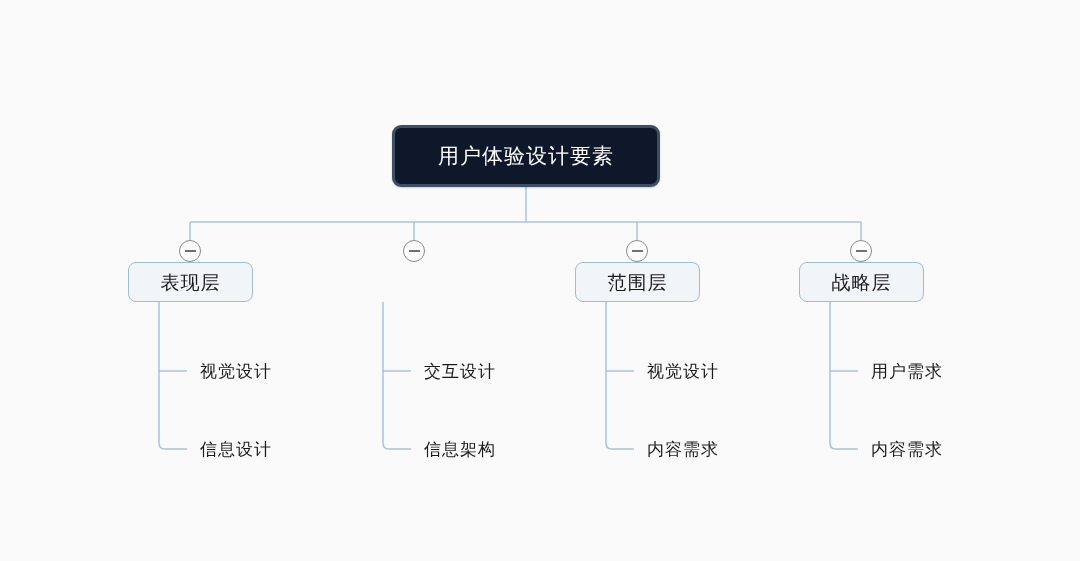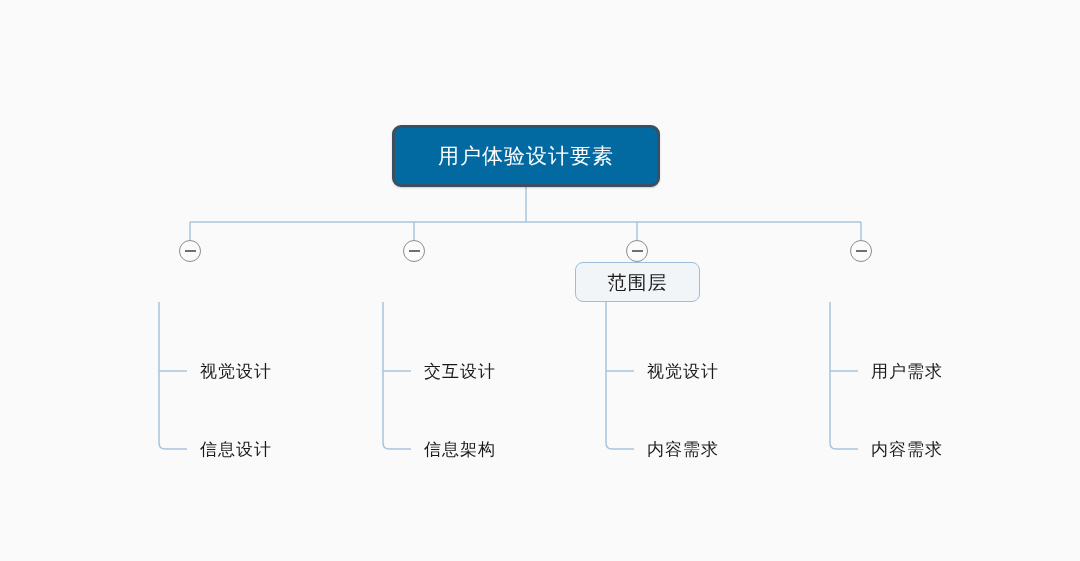--- a/index.html
+++ b/index.html
@@ -34,21 +34,21 @@
   
   .root-node {
     position: absolute;
     left: 392px;
     top: 125px;
     width: 268px;
     height: 62px;
     box-sizing: border-box;
     border: 3px solid #3c4f61;
     border-radius: 9px;
-    background: #0369a1;
+    background: #0f172a;
     display: flex;
     align-items: center;
     justify-content: center;
     box-shadow: 0 1px 2px rgba(0,0,0,0.18);
   }
   .root-label {
     color: #ffffff;
     font-size: 21px;
     letter-spacing: 1px;
     line-height: 1;
@@ -153,22 +153,28 @@
   <div class="toggle" style="left:403px">
     <span class="minus"></span>
   </div>
   <div class="toggle" style="left:626px">
     <span class="minus"></span>
   </div>
   <div class="toggle" style="left:850px">
     <span class="minus"></span>
   </div>
 
+  <div class="branch-node" style="left:128px">
+    <span class="branch-label">表现层</span>
+  </div>
   <div class="branch-node" style="left:575px">
     <span class="branch-label">范围层</span>
+  </div>
+  <div class="branch-node" style="left:799px">
+    <span class="branch-label">战略层</span>
   </div>
 
   <div class="leaf-label" style="left:200px; top:371px">视觉设计</div>
   <div class="leaf-label" style="left:200px; top:449px">信息设计</div>
 
   <div class="leaf-label" style="left:424px; top:371px">交互设计</div>
   <div class="leaf-label" style="left:424px; top:449px">信息架构</div>
 
   <div class="leaf-label" style="left:647px; top:371px">视觉设计</div>
   <div class="leaf-label" style="left:647px; top:449px">内容需求</div>

